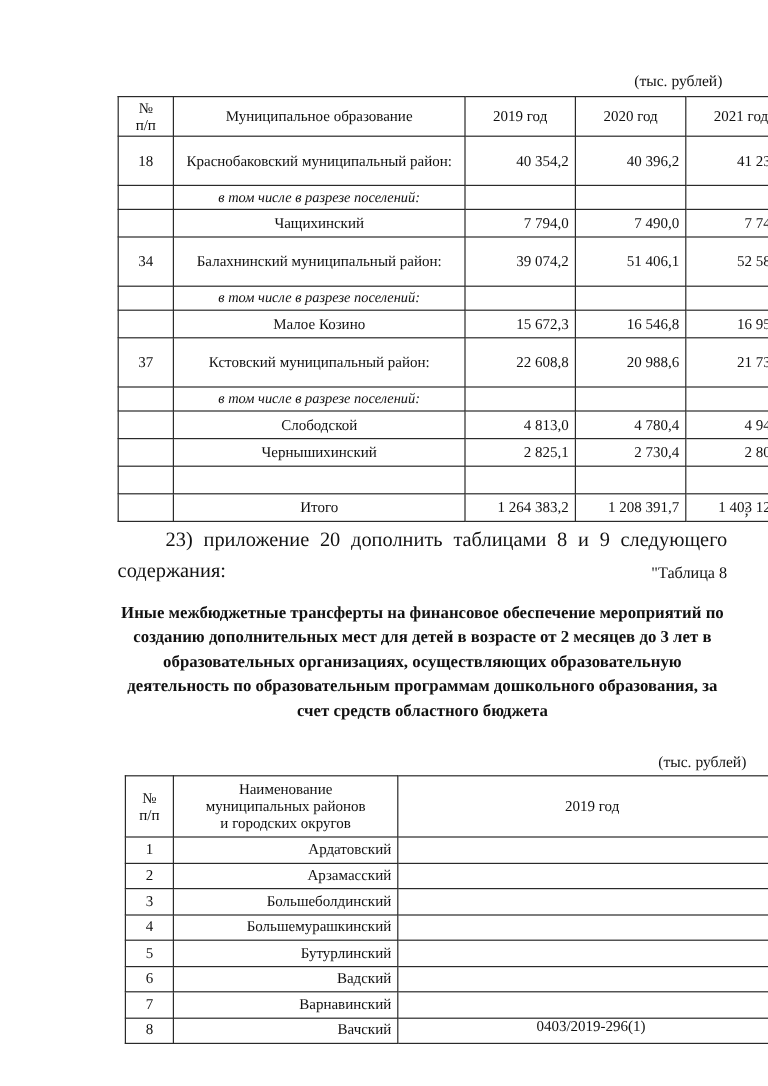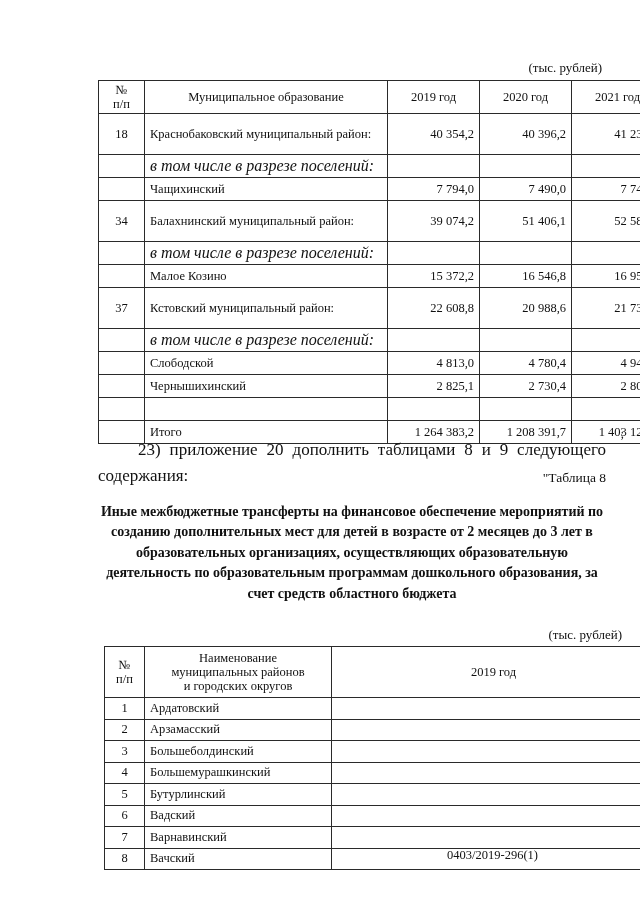--- a/index.html
+++ b/index.html
@@ -54,38 +54,38 @@
     table-layout: fixed;
     font-size: 12.5px;
   }
   table.doc-table td, table.doc-table th {
     border: 1px solid #2a2a2a;
     padding: 2px 5px;
     vertical-align: middle;
     font-weight: normal;
   }
   .col-num  { width: 35px; text-align: center; }
-  .col-name { width: 232px; text-align: left; }
+  .col-name { width: 232px; text-align: center; }
   .col-year { width: 81px; text-align: right; }
 
   .hdr td {
     text-align: center;
     font-weight: bold;
     font-size: 12.5px;
     padding: 5px 3px;
     line-height: 1.12;
   }
   .hdr .col-name { }
   .hdr .col-year { text-align: center; }
 
   td.b { font-weight: bold; }
   td.ital {
     font-style: italic;
     font-weight: bold;
-    font-size: 16px;
+    font-size: 12px;
     padding-left: 5px;
   }
   tr.tall td { height: 36px; }
   tr.norm td { height: 18px; }
   tr.thin td { height: 15px; }
   .nm-bold {
     font-weight: bold;
     line-height: 1.15;
   }
 
@@ -149,21 +149,21 @@
     table-layout: fixed;
     font-size: 12.5px;
   }
   table.doc-table2 td {
     border: 1px solid #2a2a2a;
     padding: 1px 5px;
     vertical-align: middle;
     font-weight: normal;
   }
   .c2-num  { width: 29px;  text-align: center; }
-  .c2-name { width: 176px; text-align: left; }
+  .c2-name { width: 176px; text-align: right; }
   .c2-val  { width: 313px; text-align: center; }
   .hdr2 td {
     text-align: center;
     font-weight: bold;
     line-height: 1.14;
     padding: 4px 3px;
     height: 48px;
   }
   tr.r2 td { height: 18.5px; }
 
@@ -238,21 +238,21 @@
             <td class="col-num"></td>
             <td class="col-name ital">в том числе в разрезе поселений:</td>
             <td class="col-year"></td>
             <td class="col-year"></td>
             <td class="col-year"></td>
           </tr>
 
           <tr class="norm">
             <td class="col-num"></td>
             <td class="col-name">Малое Козино</td>
-            <td class="col-year">15 372,2</td>
+            <td class="col-year">15 672,3</td>
             <td class="col-year">16 546,8</td>
             <td class="col-year">16 957,3</td>
           </tr>
 
           <tr class="tall">
             <td class="col-num b">37</td>
             <td class="col-name nm-bold">Кстовский муниципальный район:</td>
             <td class="col-year b">22 608,8</td>
             <td class="col-year b">20 988,6</td>
             <td class="col-year b">21 734,2</td>

